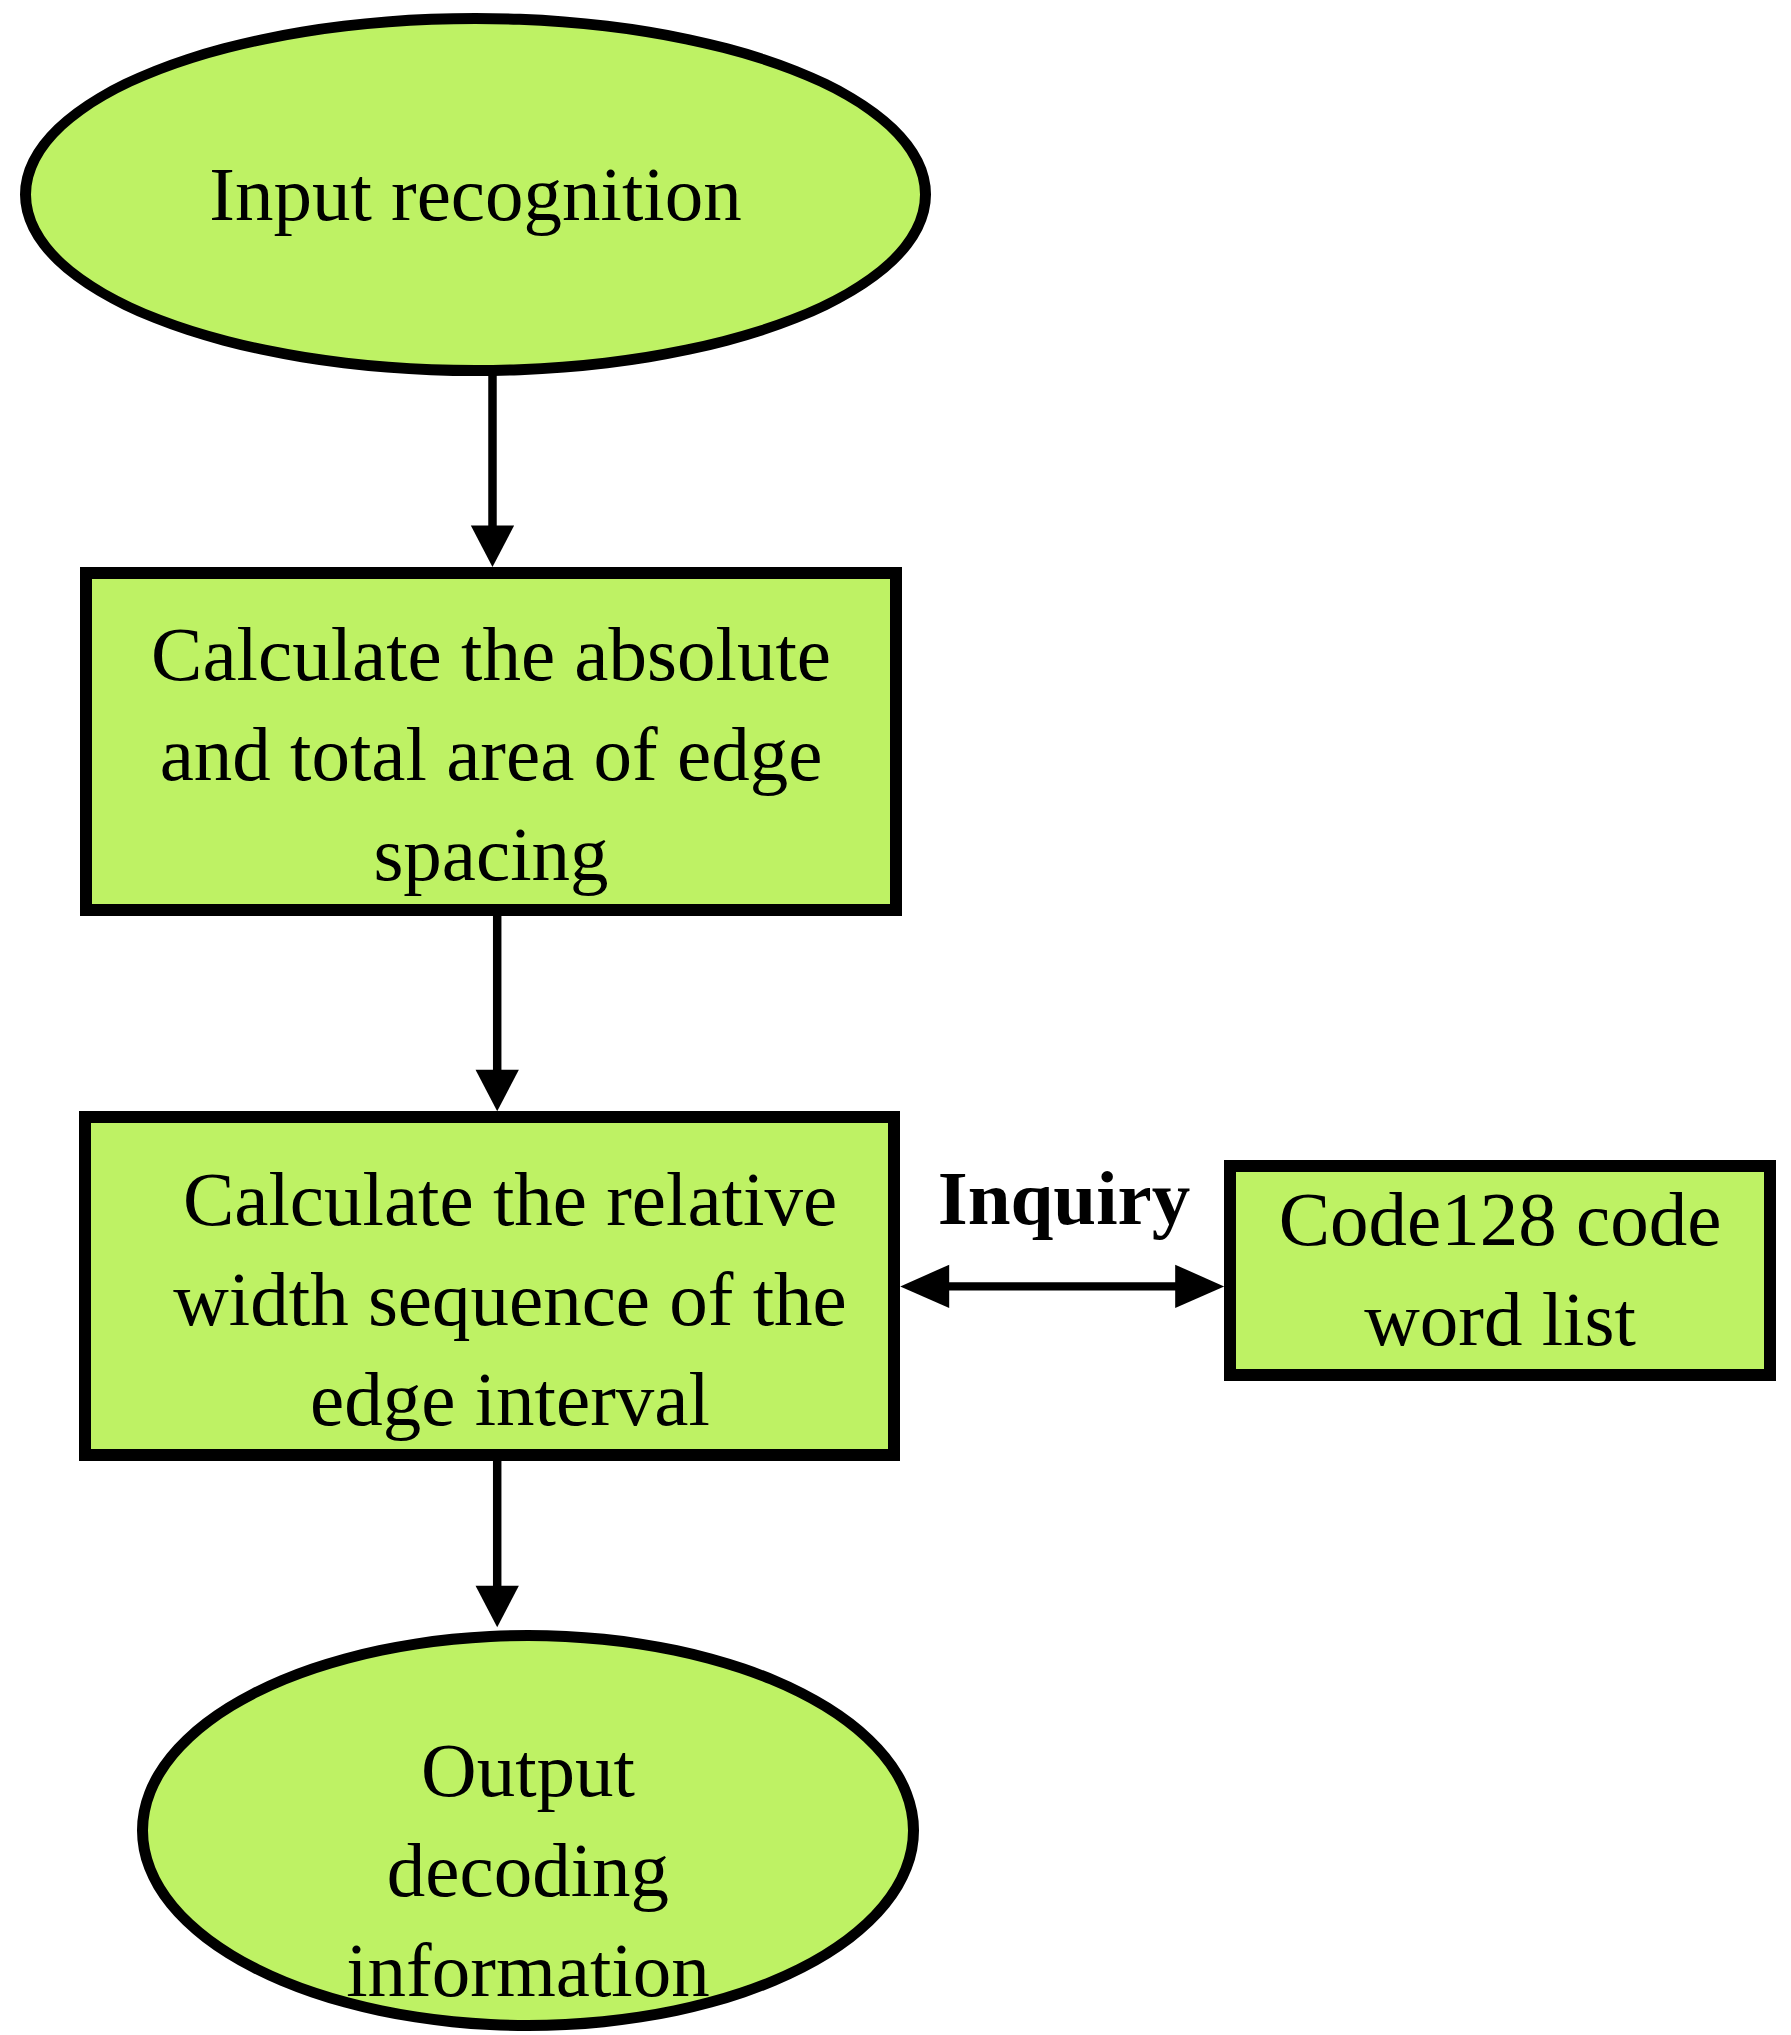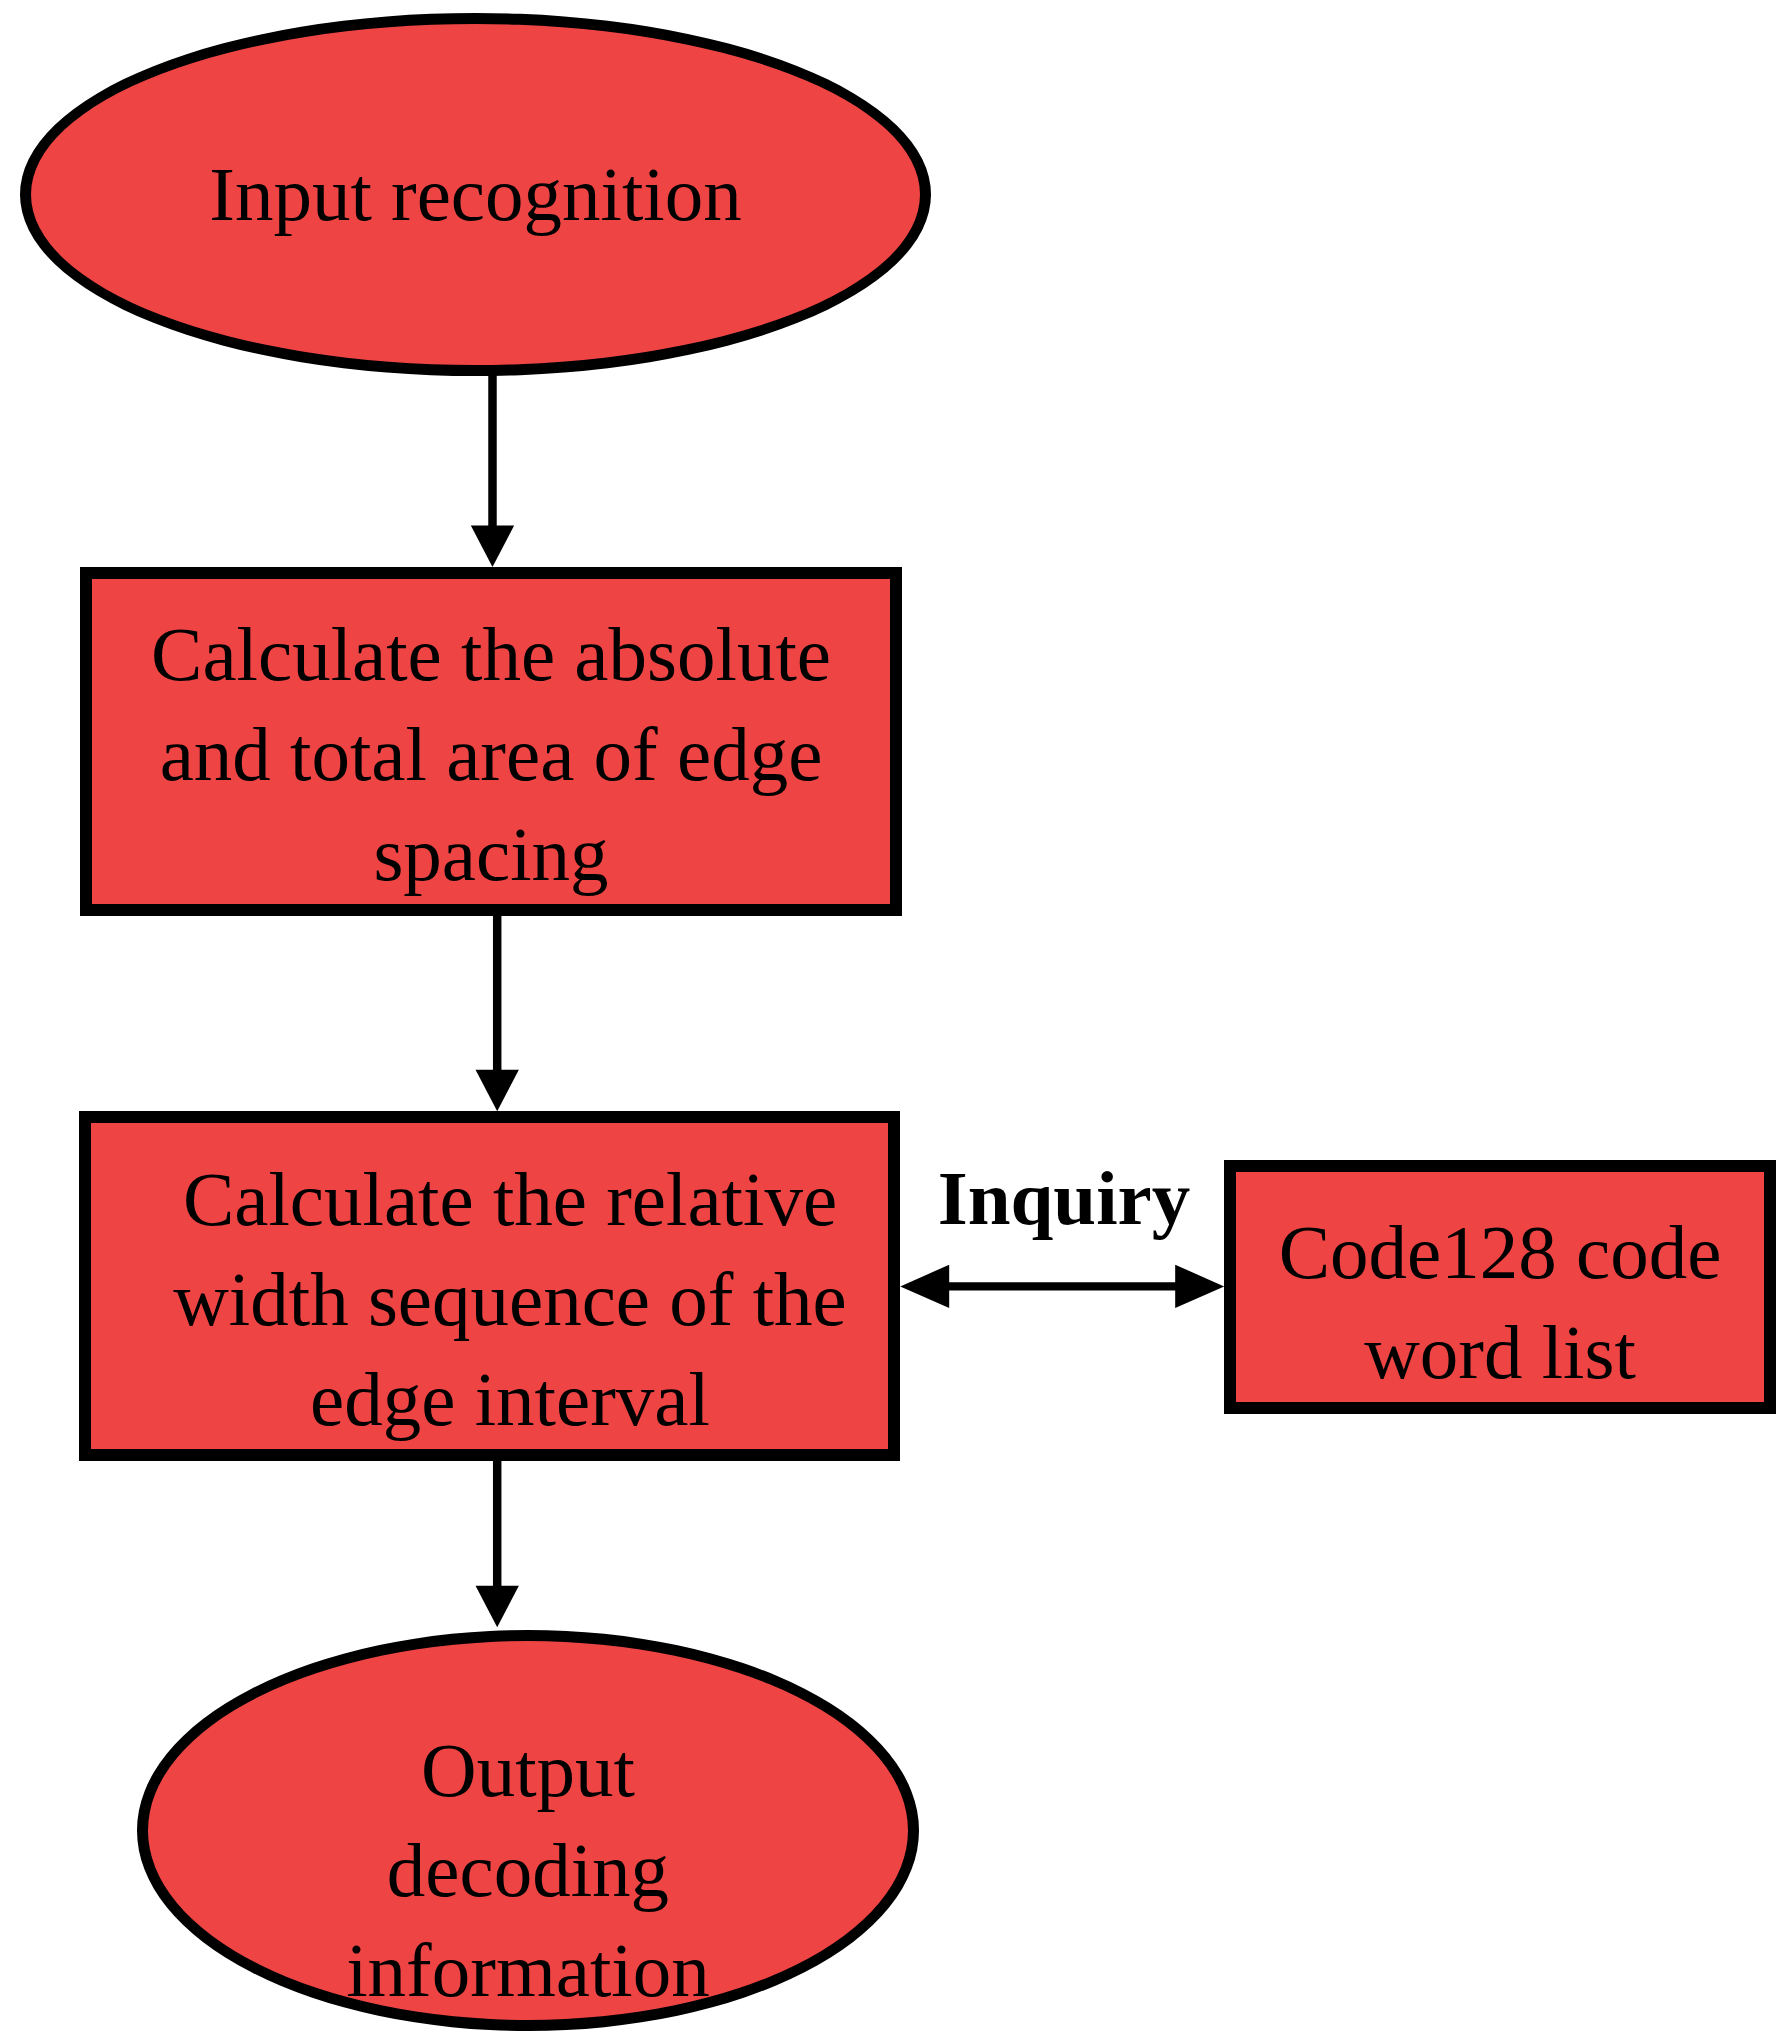--- a/index.html
+++ b/index.html
@@ -7,38 +7,38 @@
     position:relative;
     width:1792px;height:2036px;
     background:#ffffff;
     font-family:"Liberation Serif","DejaVu Serif",serif;
     color:#000000;
     overflow:hidden;
   }
   .node{
     position:absolute;
     box-sizing:border-box;
-    background:#ef4444;
+    background:#bef264;
     display:flex;
     align-items:center;
     justify-content:center;
     text-align:center;
   }
   .rect{border:12.2px solid #000000;align-items:flex-end;}
   .ellipse{border:11.3px solid #000000;border-radius:50%;}
   .lines span{
     display:block;
     font-size:77px;
     line-height:1.30;
     white-space:nowrap;
   }
   #node-start   {left:20px;   top:13px;   width:911px; height:363px;}
   #node-abs     {left:80px;   top:567px;  width:822px; height:349px;}
   #node-rel     {left:79px;   top:1111px; width:821px; height:350px;padding-left:41px;}
-  #node-code128 {left:1224px; top:1160px; width:552px; height:254px;}
+  #node-code128 {left:1224px; top:1160px; width:552px; height:221px;}
   #node-output  {left:137px;  top:1630px; width:782px; height:401px;align-items:flex-end;}
   .edge-label{
     position:absolute;
     left:904px; top:1156px; width:320px;
     text-align:center;
     font-size:77px;
     line-height:1.1;
     white-space:nowrap;
     font-weight:bold;
   }

